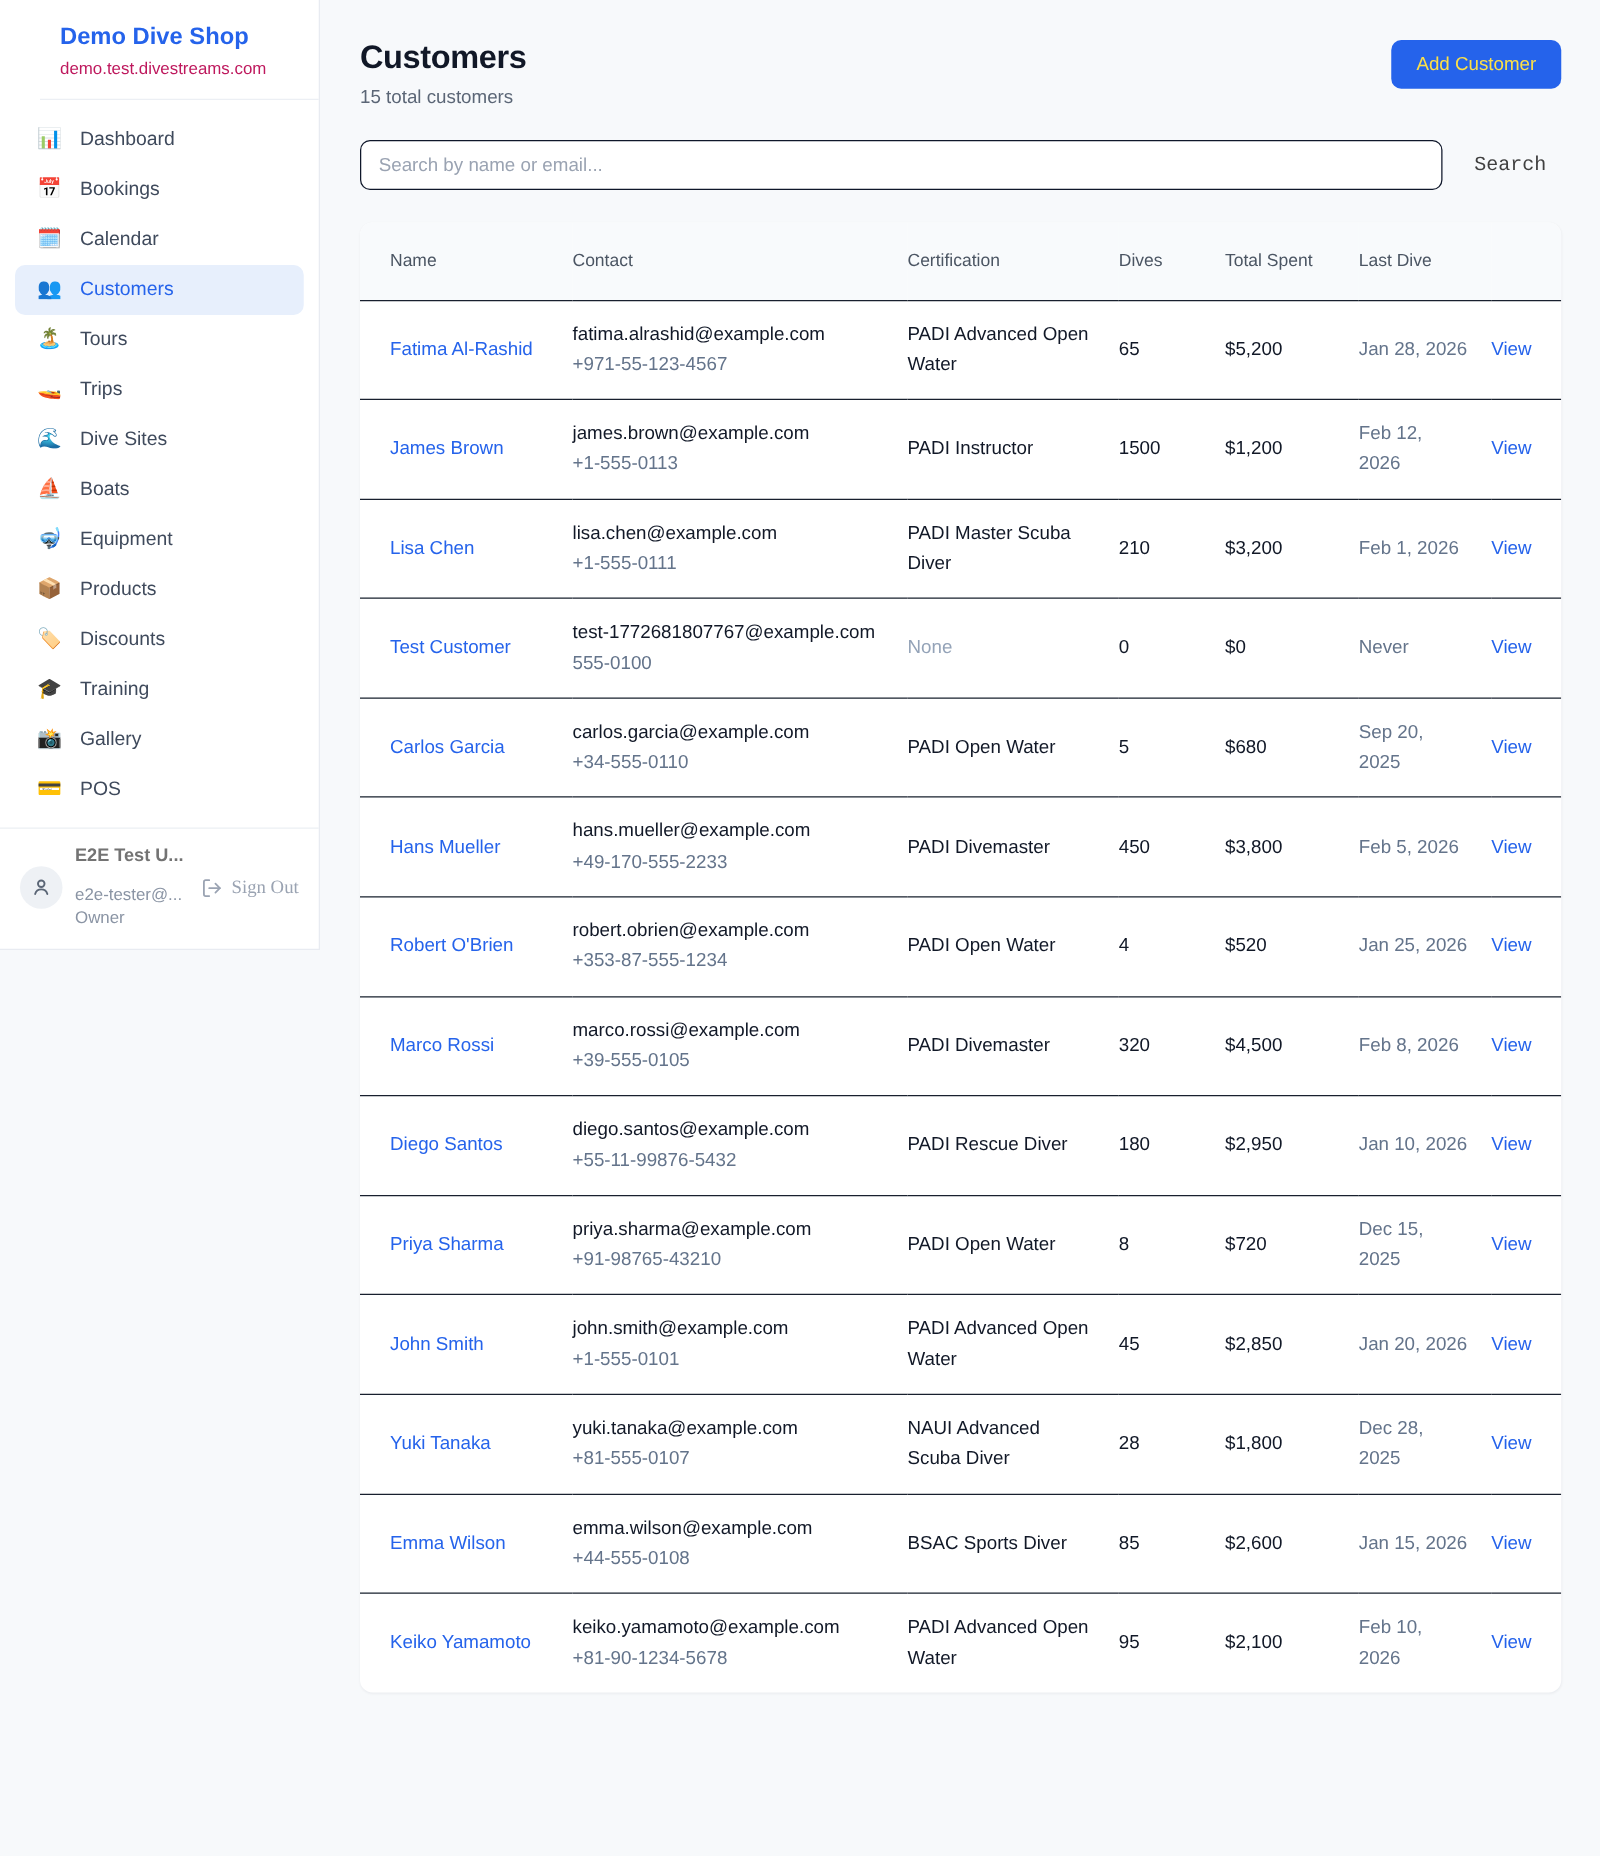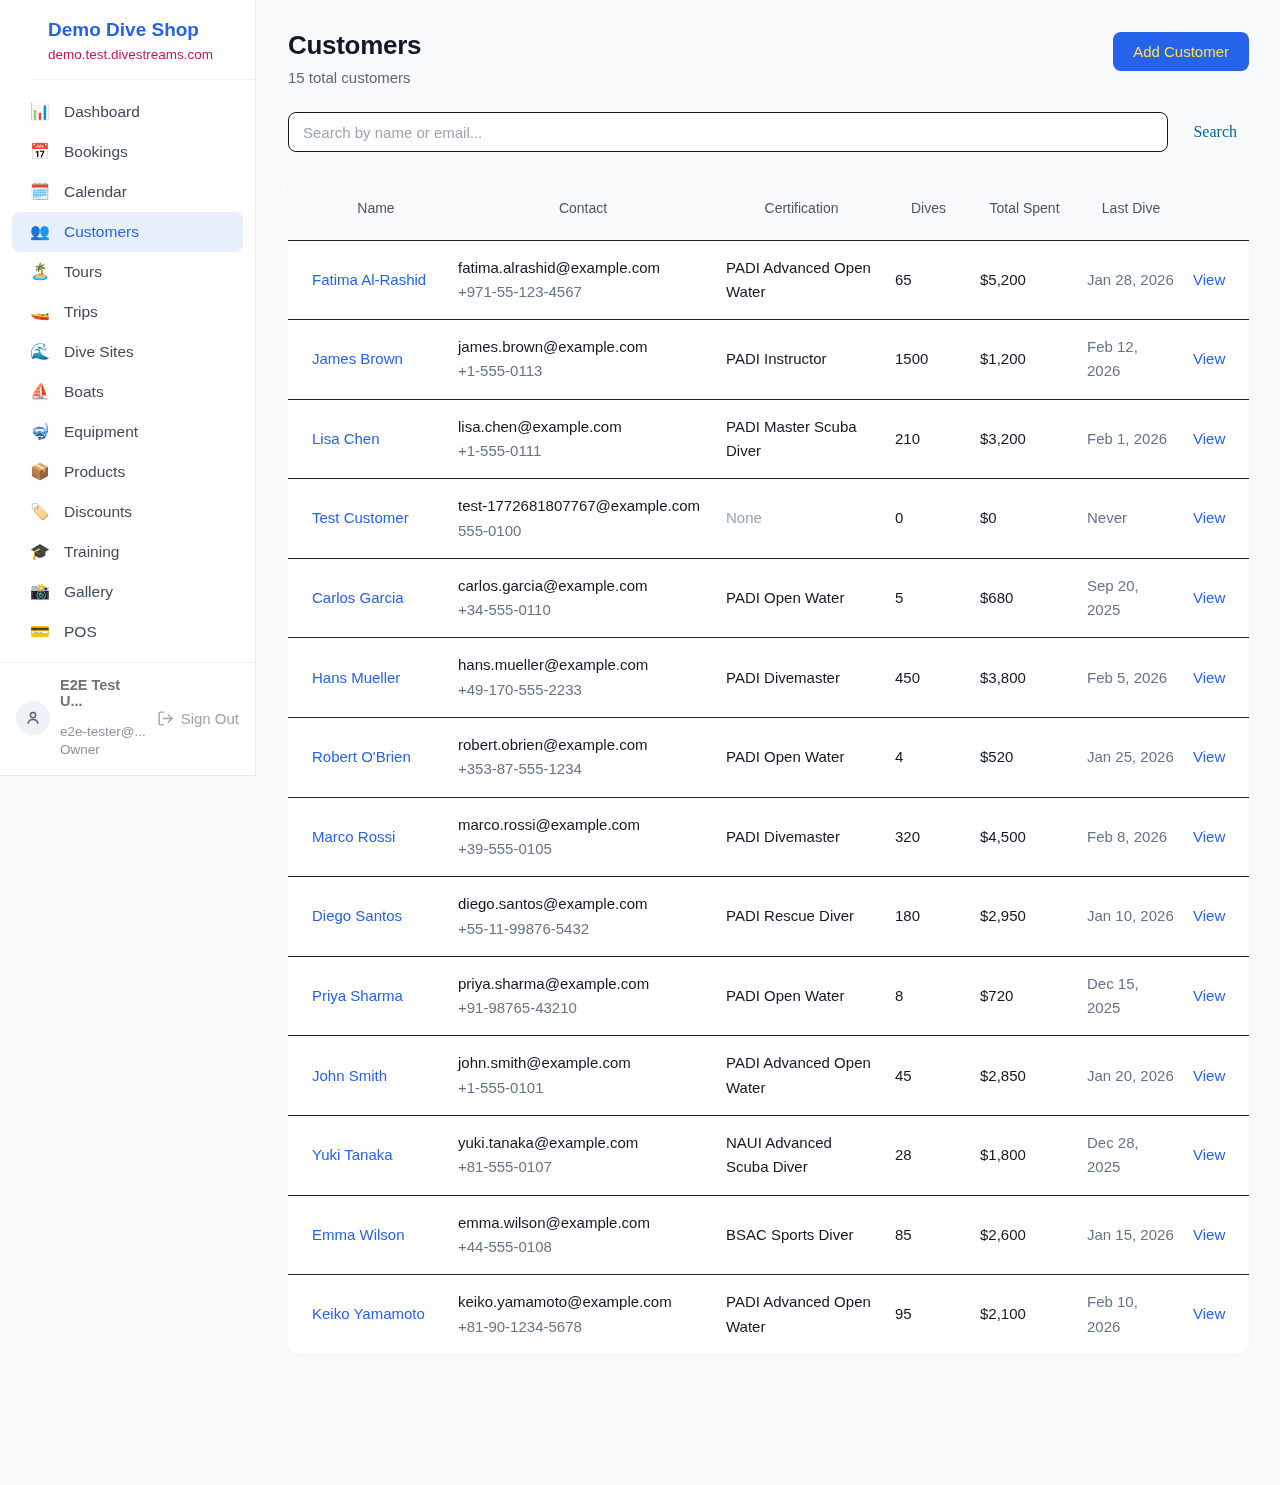--- a/index.html
+++ b/index.html
@@ -40,21 +40,21 @@
     width: 34px; height: 34px; border-radius: 50%;
     background: #eef1f5; display: flex; align-items: center; justify-content: center;
     flex-shrink: 0;
   }
   .user-info { flex: 1; min-width: 0; }
   .user-name { font-size: 14.5px; font-weight: 700; color: #737373; margin-bottom: 14px; }
   .user-email, .user-role { font-size: 13.5px; color: #8a94a4; line-height: 1.35; }
   .signout {
     display: flex; align-items: center; gap: 7px;
     background: none; border: none; cursor: pointer;
-    color: #9aa3b2; font-size: 15px; font-family: Liberation Sans, sans-serif;
+    color: #9aa3b2; font-size: 15px; font-family: Liberation Serif, serif;
     flex-shrink: 0;
   }
 
   
   .main { flex: 1; padding: 30px 31px 30px 32px; }
   .page-header { display: flex; justify-content: space-between; align-items: flex-start; margin-bottom: 26px; }
   .page-title { font-size: 26px; font-weight: 700; color: #111827; margin-bottom: 8px; letter-spacing: -0.3px; }
   .page-subtitle { font-size: 15px; color: #5b6676; }
   .add-btn {
     background: #2563eb; color: #fde047; border: none; cursor: pointer;
@@ -64,32 +64,32 @@
   .search-row { display: flex; align-items: center; }
   .search-input {
     flex: 1; height: 40px;
     border: 1px solid #0f172a; border-radius: 8px;
     padding: 0 14px; font-size: 15px; font-family: inherit;
     color: #0f172a; background: #fff; outline: none;
   }
   .search-input::placeholder { color: #9aa3b2; }
   .search-btn {
     background: none; border: none; cursor: pointer;
-    font-family: Liberation Serif, serif; font-size: 16px; color: #0369a1;
+    font-family: Liberation Mono, monospace; font-size: 16px; color: #404040;
     padding: 0 12px 0 25px;
   }
 
   
   .table-card {
     margin-top: 26px; background: #fff; border-radius: 10px;
     overflow: hidden; box-shadow: 0 1px 2px rgba(16,24,40,0.05);
   }
   table { width: 100%; border-collapse: collapse; table-layout: fixed; }
   thead th {
-    background: #f8fafc; text-align: center;
+    background: #f8fafc; text-align: left;
     font-size: 14px; font-weight: 500; color: #4b5563;
     padding: 12px 18px 12px 0; height: 62px; vertical-align: middle;
     border-bottom: 1px solid #18202e; line-height: 1.55;
   }
   thead th:first-child { padding-left: 24px; }
   tbody td {
     padding: 15px 18px 15px 0; vertical-align: middle;
     font-size: 15px; line-height: 1.62; color: #111827;
     border-bottom: 1px solid #18202e;
   }

